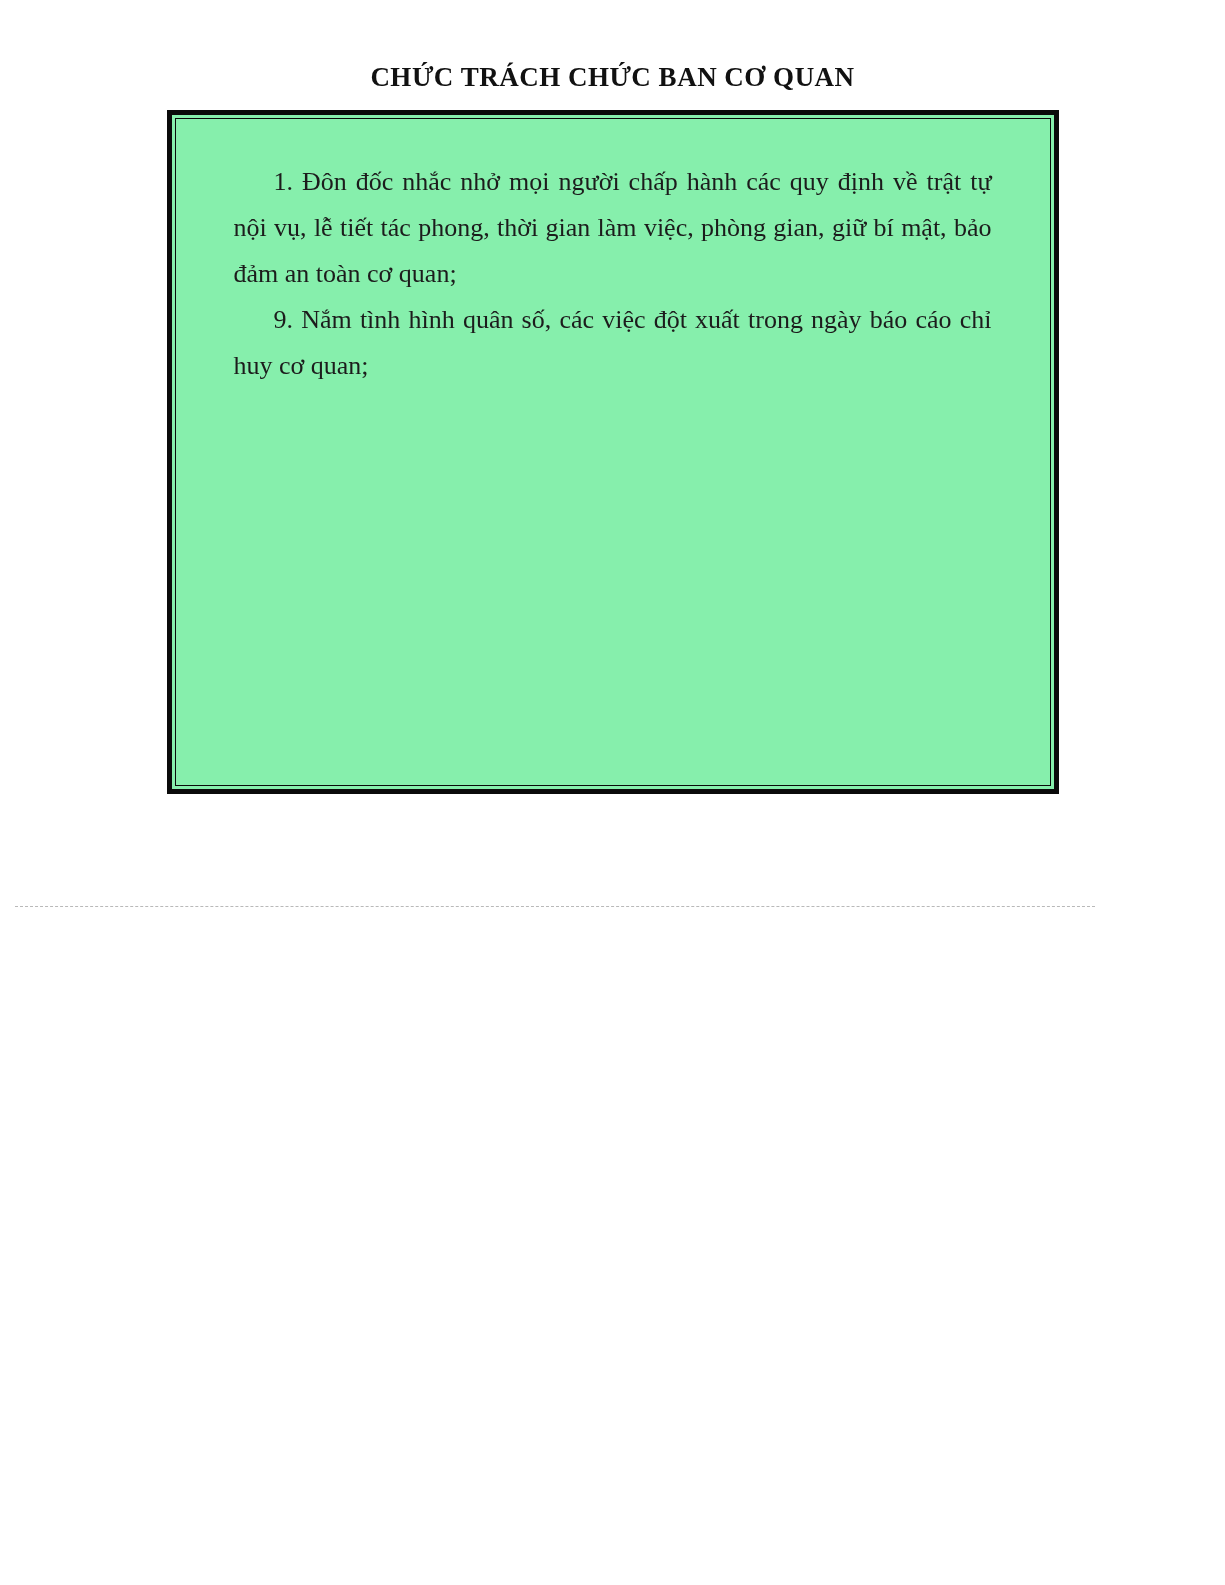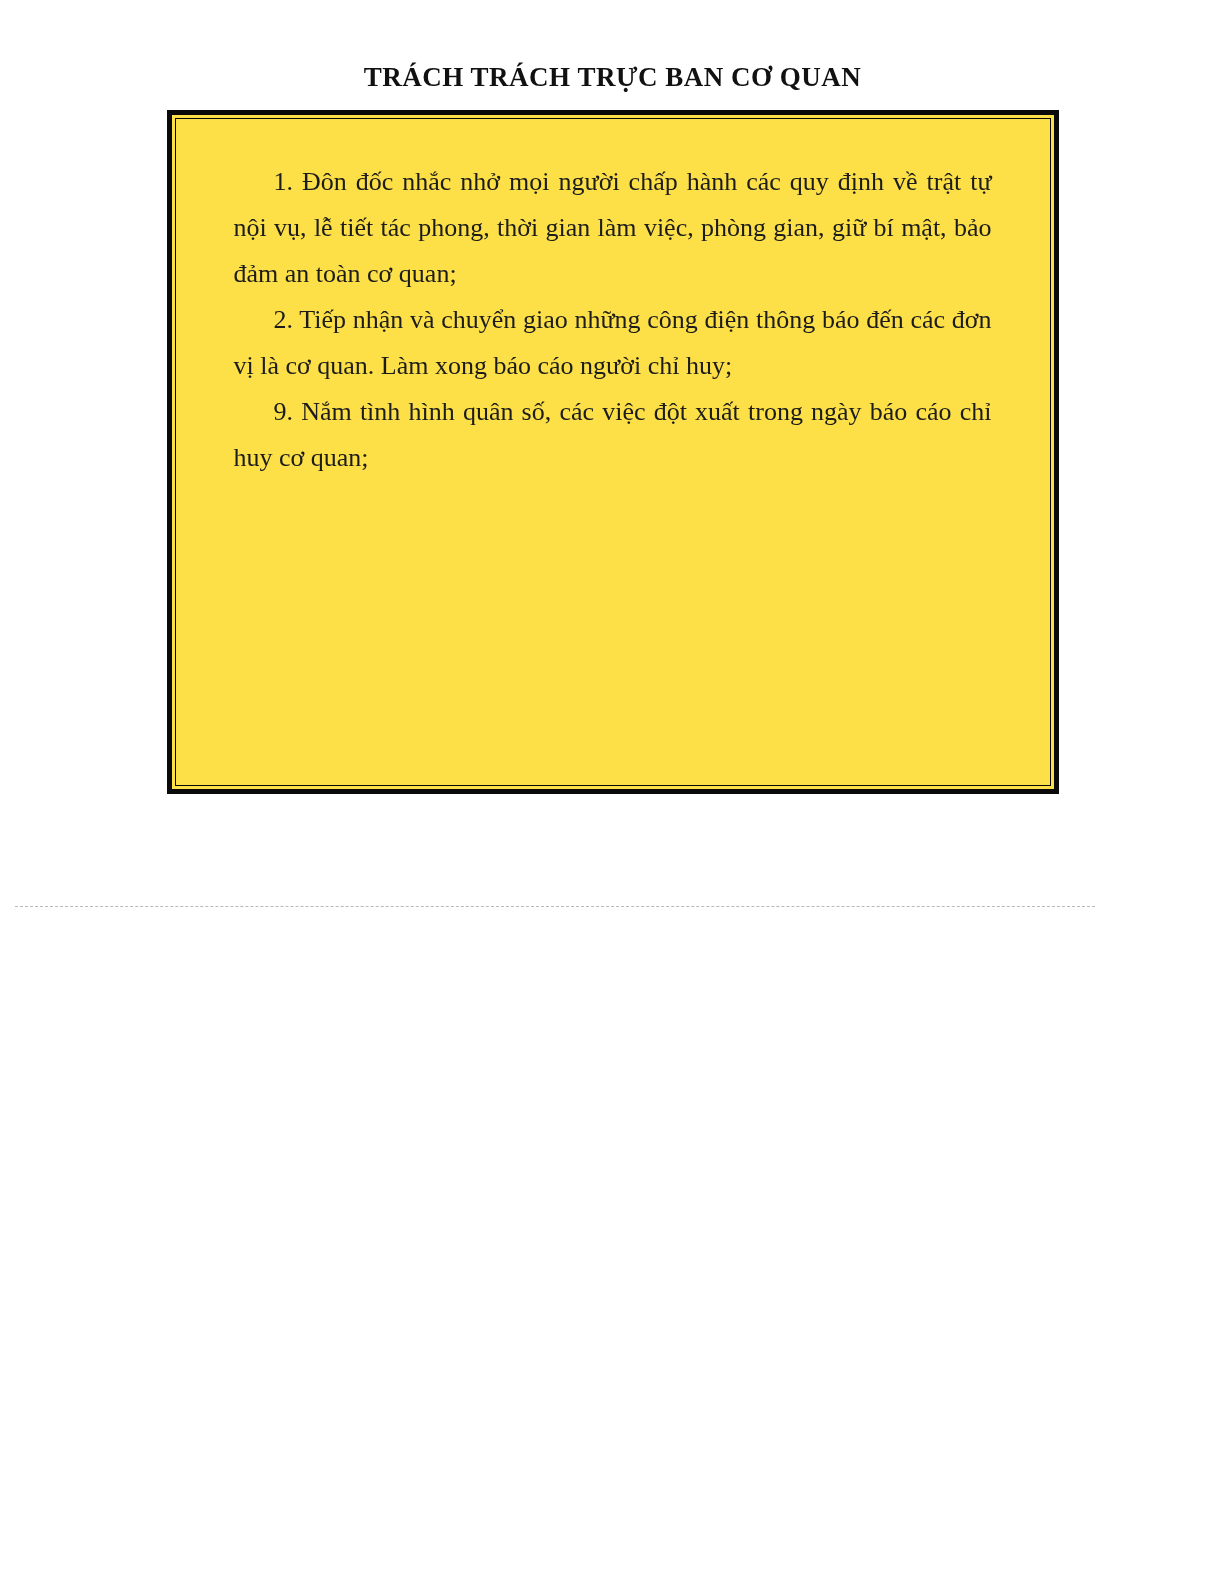--- a/index.html
+++ b/index.html
@@ -22,21 +22,21 @@
     margin: 0;
     padding-top: 62px;
     color: #111111;
   }
   .content-box-outer {
     box-sizing: border-box;
     width: 892px;
     margin: 17px auto 0 auto;
     border: 5px solid #0a0a0a;
     padding: 3px;
-    background: #fde047;
+    background: #86efac;
   }
   .content-box-inner {
     box-sizing: border-box;
     border: 1px solid #0a0a0a;
     min-height: 668px;
     padding: 40px 58px 30px 58px;
   }
   .doc-paragraph {
     margin: 0;
     font-size: 26px;
@@ -50,23 +50,22 @@
     left: 15px;
     top: 906px;
     width: 1080px;
     border-top: 1px dashed #b9b9b9;
     height: 0;
   }
 </style>
 </head>
 <body>
 
-<h1 class="page-title">TRÁCH TRÁCH TRỰC BAN CƠ QUAN</h1>
+<h1 class="page-title">CHỨC TRÁCH CHỨC BAN CƠ QUAN</h1>
 
 <div class="content-box-outer">
   <div class="content-box-inner">
     <p class="doc-paragraph">1. Đôn đốc nhắc nhở mọi người chấp hành các quy định về trật tự nội vụ, lễ tiết tác phong, thời gian làm việc, phòng gian, giữ bí mật, bảo đảm an toàn cơ quan;</p>
-    <p class="doc-paragraph">2. Tiếp nhận và chuyển giao những công điện thông báo đến các đơn vị là cơ quan. Làm xong báo cáo người chỉ huy;</p>
     <p class="doc-paragraph">9. Nắm tình hình quân số, các việc đột xuất trong ngày báo cáo chỉ huy cơ quan;</p>
   </div>
 </div>
 
 <div class="page-divider"></div>
 
 </body></html>

